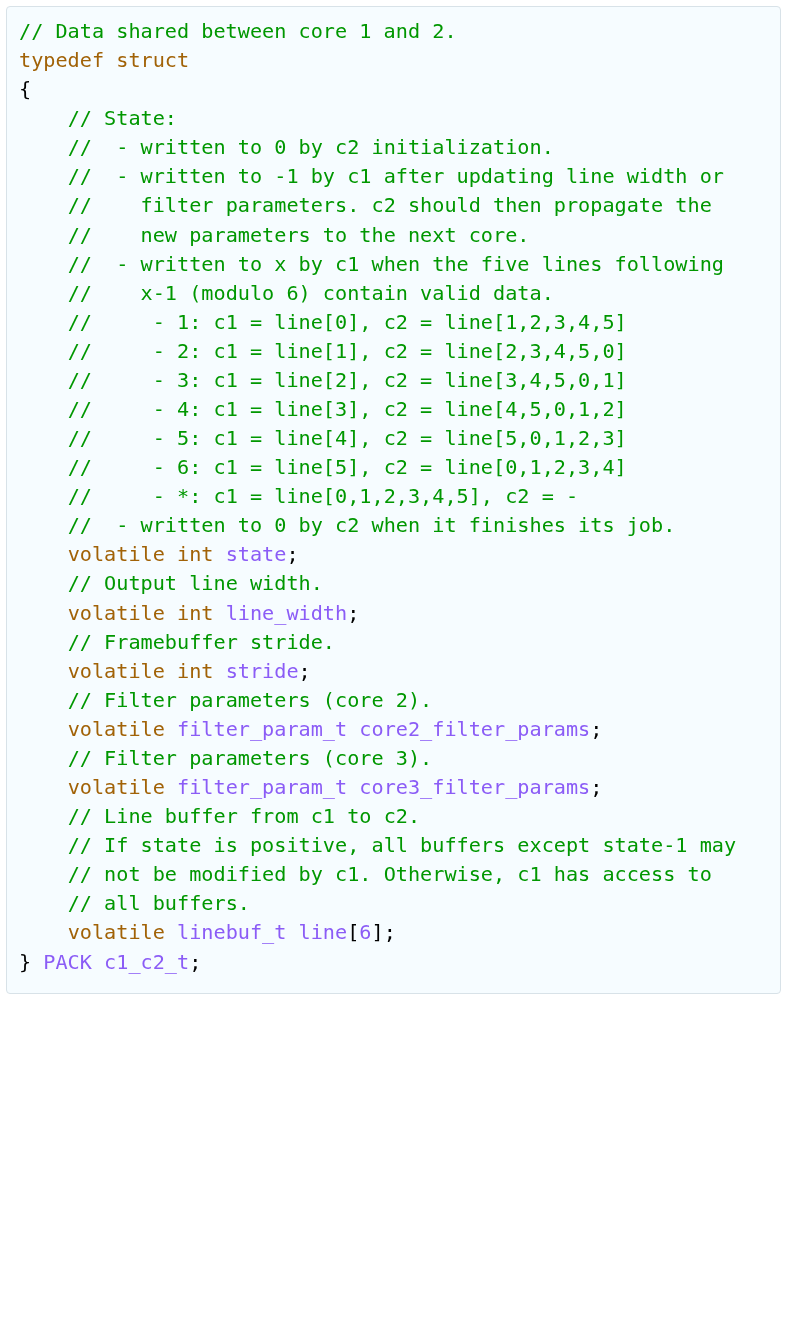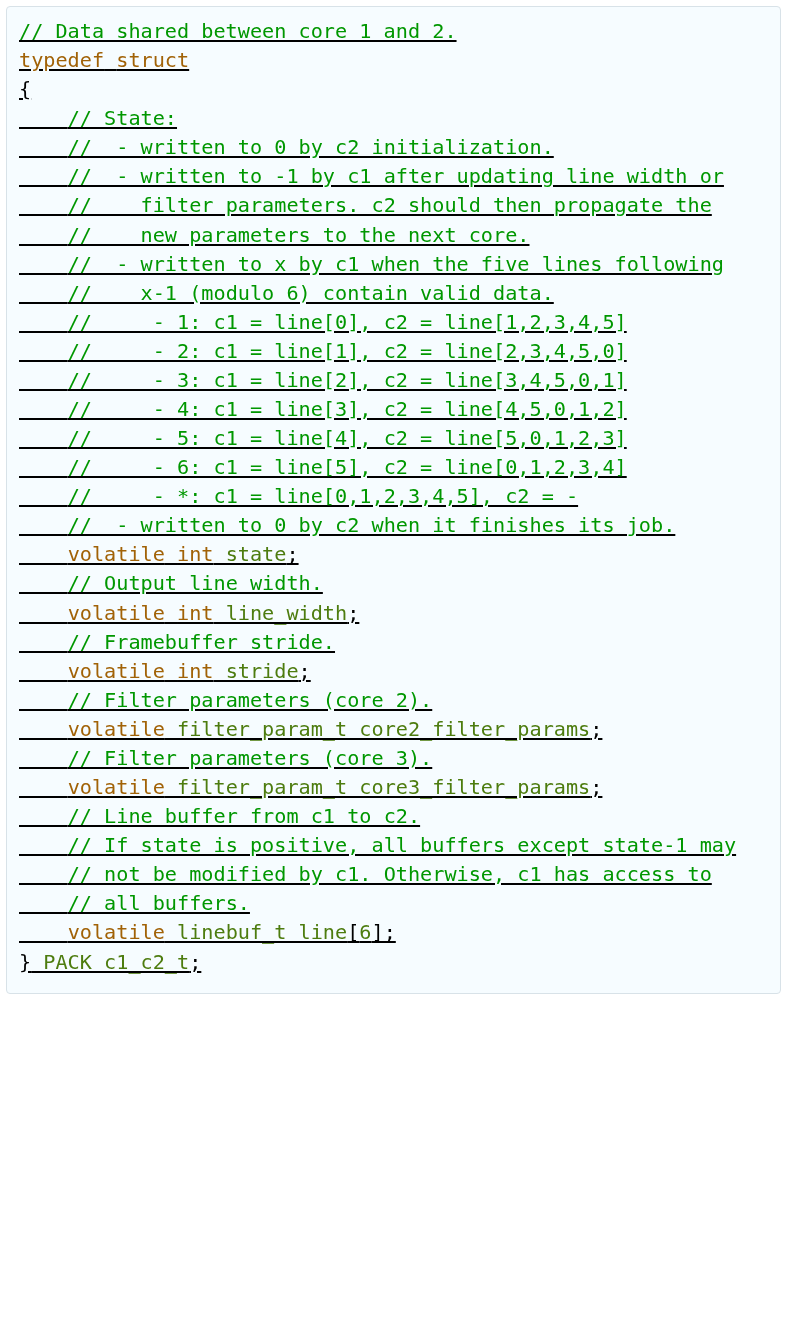--- a/index.html
+++ b/index.html
@@ -13,24 +13,23 @@
   .code-block {
     background: #f6fcff;
     border: 1px solid #d8e2e8;
     border-radius: 4px;
     padding: 10px 12px 16px 12px;
     margin: 6px;
     width: 775px;
     box-sizing: border-box;
     white-space: pre;
     overflow: hidden;
-    text-decoration: underline;
   }
   .c  { color: #009700; }    
   .k  { color: #a16207; }    
-  .id { color: #4d7c0f; }    
+  .id { color: #8b5cf6; }    
   .p  { color: #000000; }    
   .line { display: block; }
 </style>
 </head>
 <body>
 
 <pre class="code-block" id="code"><span class="line"><span class="c">// Data shared between core 1 and 2.</span></span><span class="line"><span class="k">typedef</span><span class="id"> </span><span class="k">struct</span></span><span class="line"><span class="p">{</span></span><span class="line"><span class="id"></span></span><span class="line"><span class="id">    </span><span class="c">// State:</span></span><span class="line"><span class="id">    </span><span class="c">//  - written to 0 by c2 initialization.</span></span><span class="line"><span class="id">    </span><span class="c">//  - written to -1 by c1 after updating line width or</span></span><span class="line"><span class="id">    </span><span class="c">//    filter parameters. c2 should then propagate the</span></span><span class="line"><span class="id">    </span><span class="c">//    new parameters to the next core.</span></span><span class="line"><span class="id">    </span><span class="c">//  - written to x by c1 when the five lines following</span></span><span class="line"><span class="id">    </span><span class="c">//    x-1 (modulo 6) contain valid data.</span></span><span class="line"><span class="id">    </span><span class="c">//     - 1: c1 = line[0], c2 = line[1,2,3,4,5]</span></span><span class="line"><span class="id">    </span><span class="c">//     - 2: c1 = line[1], c2 = line[2,3,4,5,0]</span></span><span class="line"><span class="id">    </span><span class="c">//     - 3: c1 = line[2], c2 = line[3,4,5,0,1]</span></span><span class="line"><span class="id">    </span><span class="c">//     - 4: c1 = line[3], c2 = line[4,5,0,1,2]</span></span><span class="line"><span class="id">    </span><span class="c">//     - 5: c1 = line[4], c2 = line[5,0,1,2,3]</span></span><span class="line"><span class="id">    </span><span class="c">//     - 6: c1 = line[5], c2 = line[0,1,2,3,4]</span></span><span class="line"><span class="id">    </span><span class="c">//     - *: c1 = line[0,1,2,3,4,5], c2 = -</span></span><span class="line"><span class="id">    </span><span class="c">//  - written to 0 by c2 when it finishes its job.</span></span><span class="line"><span class="id">    </span><span class="k">volatile</span><span class="id"> </span><span class="k">int</span><span class="id"> state</span><span class="p">;</span></span><span class="line"><span class="id"></span></span><span class="line"><span class="id">    </span><span class="c">// Output line width.</span></span><span class="line"><span class="id">    </span><span class="k">volatile</span><span class="id"> </span><span class="k">int</span><span class="id"> line_width</span><span class="p">;</span></span><span class="line"><span class="id"></span></span><span class="line"><span class="id">    </span><span class="c">// Framebuffer stride.</span></span><span class="line"><span class="id">    </span><span class="k">volatile</span><span class="id"> </span><span class="k">int</span><span class="id"> stride</span><span class="p">;</span></span><span class="line"><span class="id"></span></span><span class="line"><span class="id">    </span><span class="c">// Filter parameters (core 2).</span></span><span class="line"><span class="id">    </span><span class="k">volatile</span><span class="id"> filter_param_t core2_filter_params</span><span class="p">;</span></span><span class="line"><span class="id"></span></span><span class="line"><span class="id">    </span><span class="c">// Filter parameters (core 3).</span></span><span class="line"><span class="id">    </span><span class="k">volatile</span><span class="id"> filter_param_t core3_filter_params</span><span class="p">;</span></span><span class="line"><span class="id"></span></span><span class="line"><span class="id">    </span><span class="c">// Line buffer from c1 to c2.</span></span><span class="line"><span class="id">    </span><span class="c">// If state is positive, all buffers except state-1 may</span></span><span class="line"><span class="id">    </span><span class="c">// not be modified by c1. Otherwise, c1 has access to</span></span><span class="line"><span class="id">    </span><span class="c">// all buffers.</span></span><span class="line"><span class="id">    </span><span class="k">volatile</span><span class="id"> linebuf_t line</span><span class="p">[</span><span class="id">6</span><span class="p">];</span></span><span class="line"><span class="id"></span></span><span class="line"><span class="p">}</span><span class="id"> PACK c1_c2_t</span><span class="p">;</span></span></pre>
 
 </body></html>

